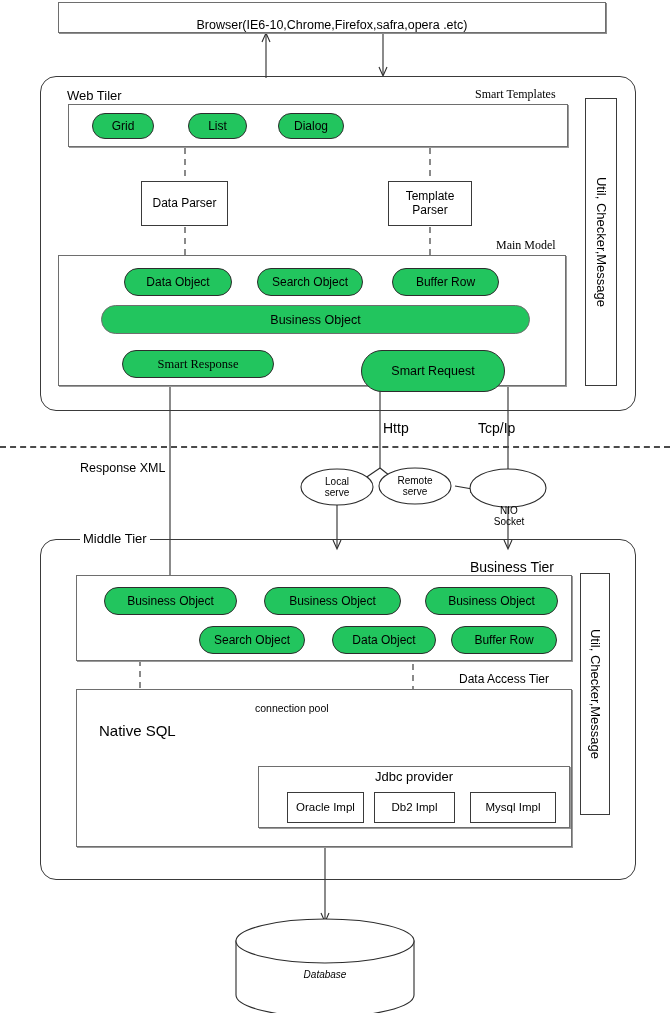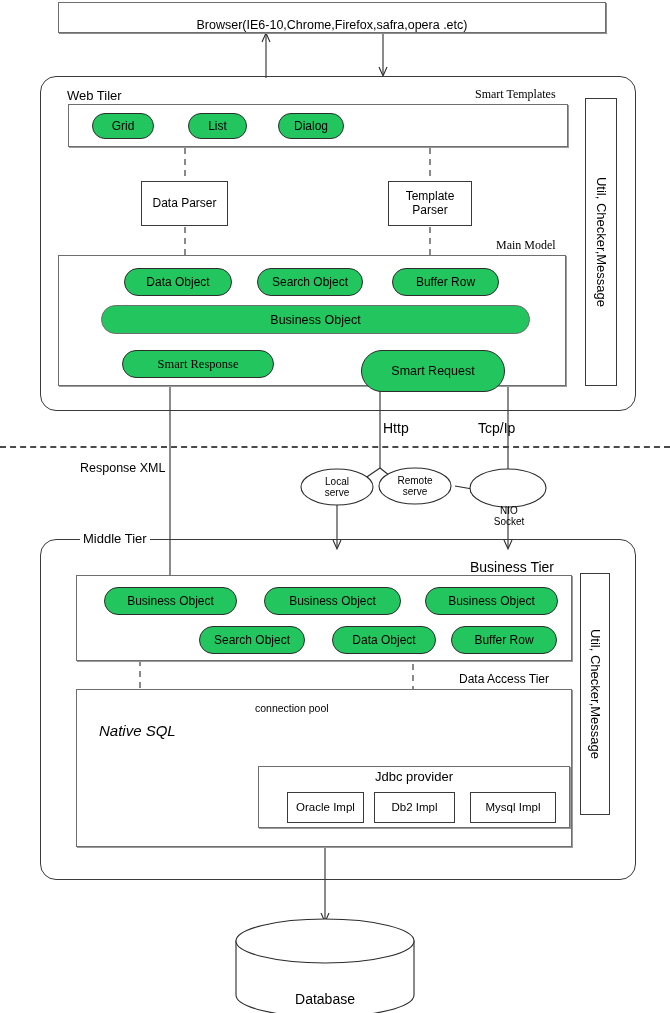--- a/index.html
+++ b/index.html
@@ -271,33 +271,33 @@
     <span>Data Object</span>
   </div>
   <div class="rrect" style="left:451px; top:626px; width:106px; height:28px; font-size:12px;">
     <span>Buffer Row</span>
   </div>
 
   <div class="grouplabel" style="left:459px; top:672px; font-size:12px;">Data Access Tier</div>
   <div class="rect" style="left:76px; top:689px; width:496px; height:158px;
               border-color:#6e6e6e; box-shadow:1px 1px 0 #9a9a9a;"></div>
 
-  <div class="flabel" style="left:99px; top:723px; font-size:15px;font-style:italic;">Native SQL</div>
+  <div class="flabel" style="left:99px; top:723px; font-size:15px;">Native SQL</div>
 
   <div class="flabel" style="left:255px; top:703px; font-size:10.5px;">connection pool</div>
 
   <div class="rect" style="left:258px; top:766px; width:312px; height:62px;
               border-color:#6e6e6e; box-shadow:1px 1px 0 #9a9a9a;"></div>
   <div class="flabel" style="left:414px; top:770px; font-size:13px; transform:translateX(-50%);">Jdbc provider</div>
 
   <div class="plainbox" style="left:287px; top:792px; width:77px; height:31px; font-size:11.5px;">
     <span>Oracle Impl</span>
   </div>
   <div class="plainbox" style="left:374px; top:792px; width:81px; height:31px; font-size:11.5px;">
     <span>Db2 Impl</span>
   </div>
   <div class="plainbox" style="left:470px; top:792px; width:86px; height:31px; font-size:11.5px;">
     <span>Mysql Impl</span>
   </div>
 
-  <div class="flabel" style="left:325px; top:1000px; font-size:14px; transform:translate(-50%,-50%);">Database</div>
+  <div class="flabel" style="left:325px; top:974px; font-size:10px; transform:translate(-50%,-50%);font-style:italic;">Database</div>
 
 </div>
 
 </body></html>

